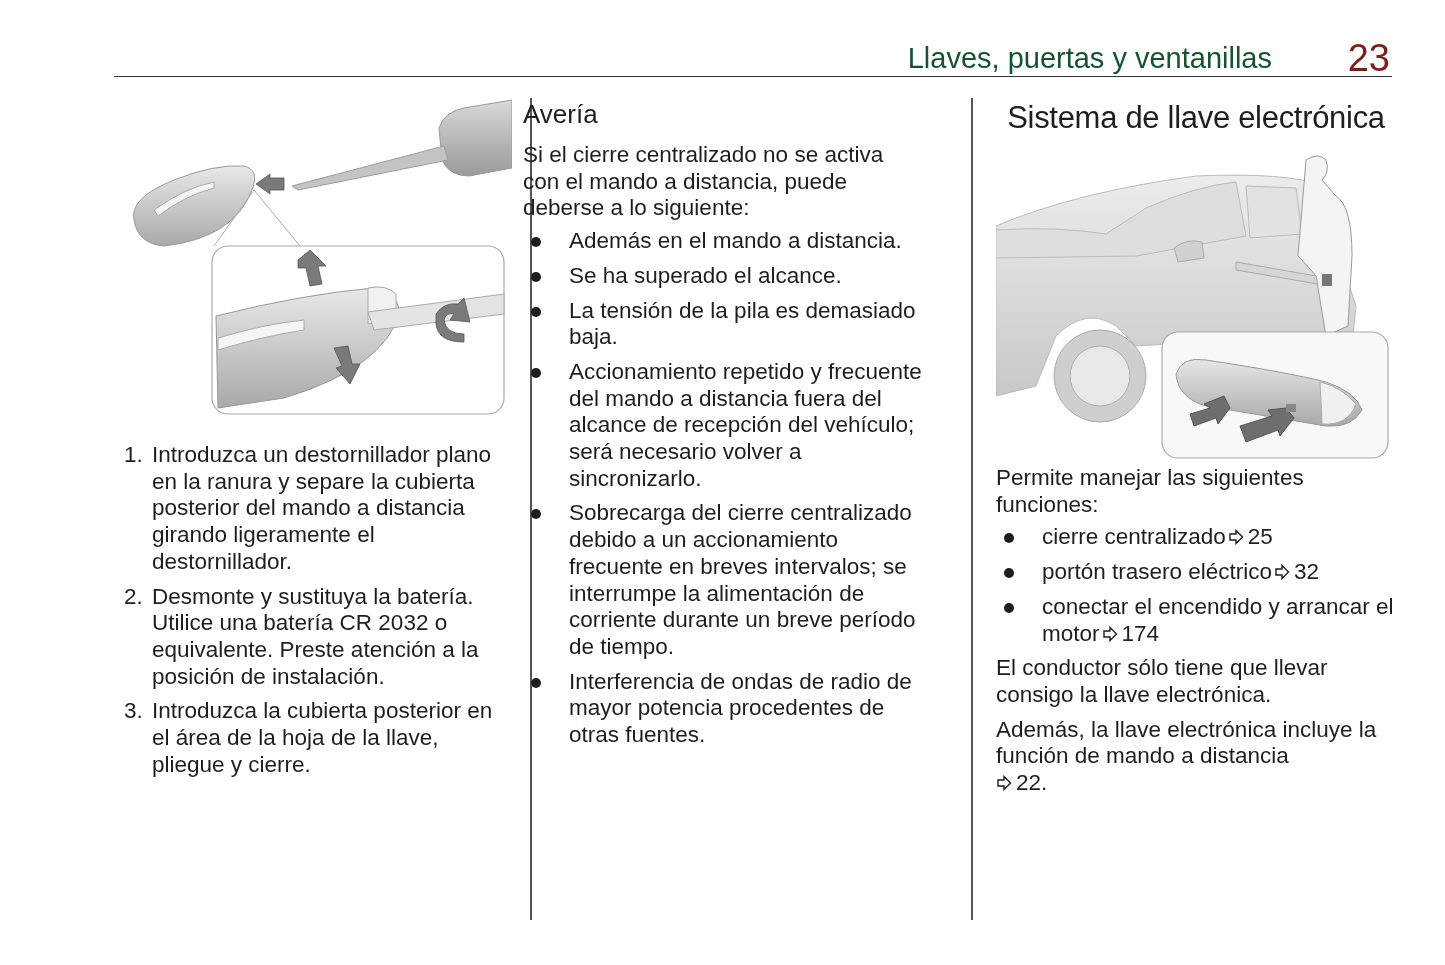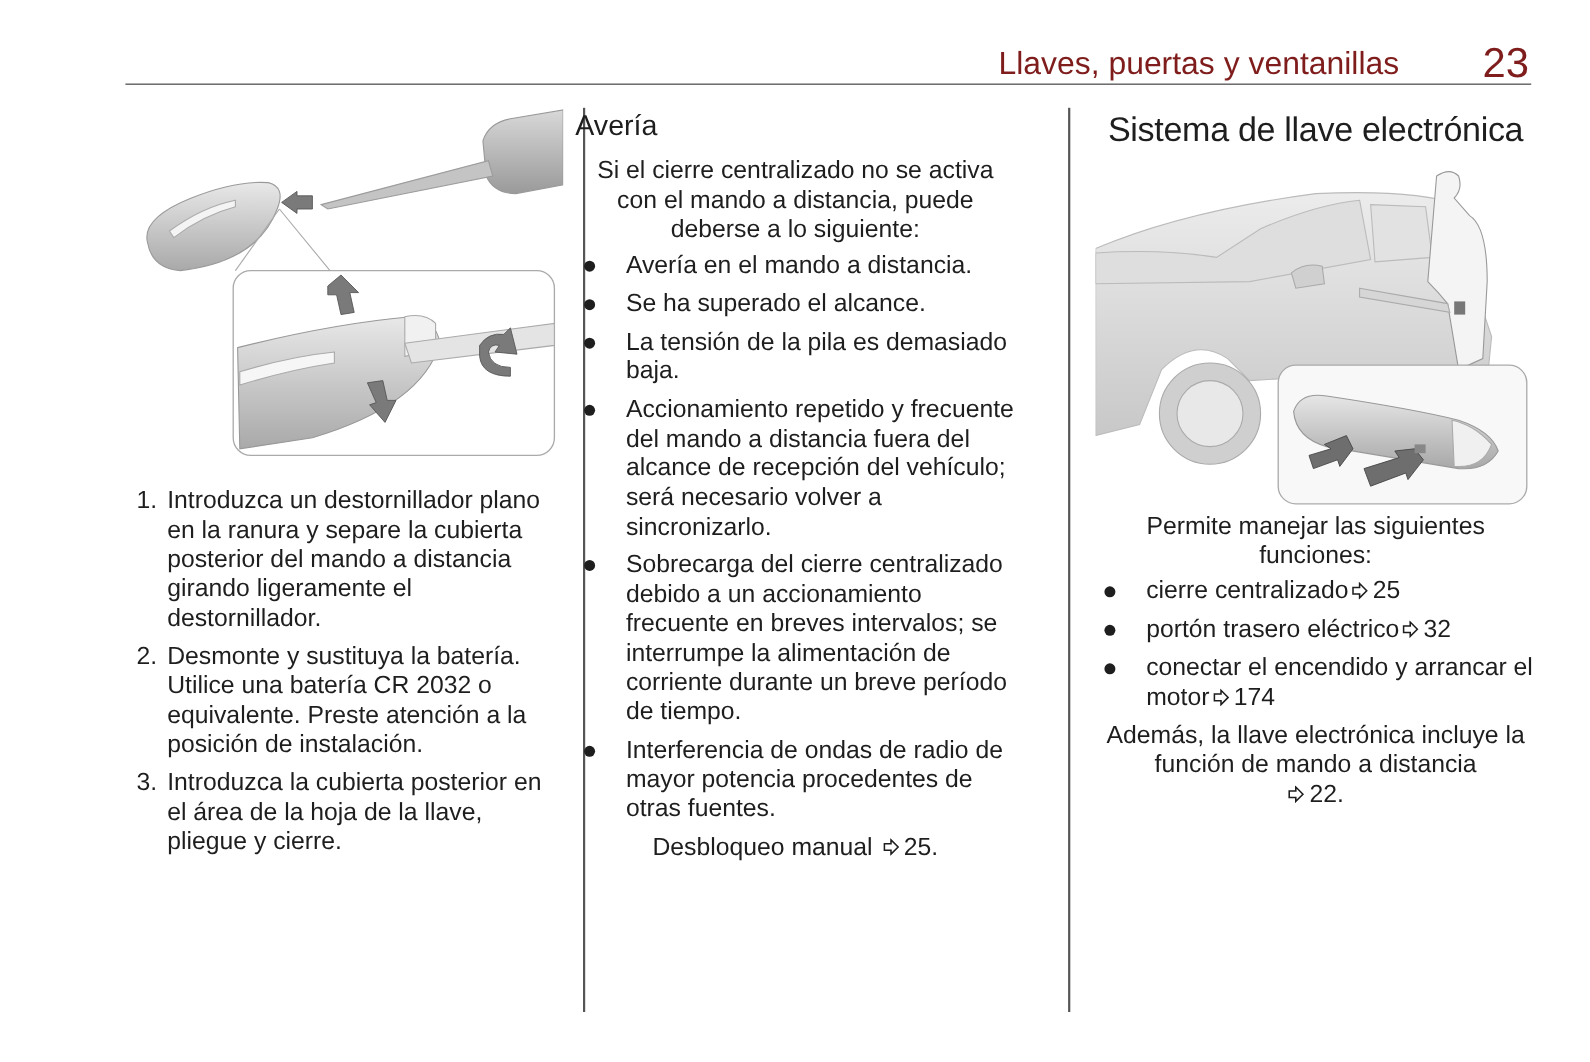--- a/index.html
+++ b/index.html
@@ -6,38 +6,38 @@
   body {
     width: 1445px; height: 965px; position: relative; overflow: hidden;
     font-family: "Liberation Sans", "DejaVu Sans", sans-serif;
     color: #1e1e1e;
   }
   .header {
     position: absolute; left: 114px; top: 40px; width: 1278px; height: 36px;
     border-bottom: 1.5px solid #333;
   }
   .header-title {
-    position: absolute; right: 120px; top: 0; font-size: 29px; line-height: 36px; color: #7f1d1d;
+    position: absolute; right: 120px; top: 0; font-size: 29px; line-height: 36px; color: #14532d;
   }
   .header-page {
     position: absolute; right: 2px; top: 0; font-size: 38px; line-height: 36px; color: #7f1d1d;
   }
   .col { position: absolute; top: 96px; }
   .col1 { left: 114px; width: 400px; }
   .col2 { left: 523px; width: 400px; }
   .col3 { left: 996px; width: 400px; }
   .divider { position: absolute; top: 98px; width: 2px; height: 822px; background: #555; }
   .div1 { left: 530px; }
   .div2 { left: 971px; }
 
   .fig { position: relative; background: #fff; }
   .fig1 { width: 398px; height: 322px; margin-top: 2px; }
   .fig2 { width: 394px; height: 316px; margin-top: 6px; }
 
-  .p { font-size: 22.5px; line-height: 26.7px; margin: 0; text-align: center; }
+  .p { font-size: 22.5px; line-height: 26.7px; margin: 0; }
   .h2 { font-size: 26px; line-height: 36px; margin: 0 0 10px 0; font-weight: normal; }
   .h1 { font-size: 31px; line-height: 44px; margin: 0; font-weight: normal; letter-spacing: -0.3px; white-space: nowrap; text-align: center; }
 
   ol.steps { list-style: none; margin: 22px 0 0 0; padding: 0; }
   ol.steps li { position: relative; padding-left: 38px; margin-bottom: 8px; font-size: 22.5px; line-height: 26.7px; }
   ol.steps li .num { position: absolute; left: 10px; top: 0; }
 
   ul.bul { list-style: none; margin: 6px 0 6px 0; padding: 0; }
   ul.bul li { position: relative; padding-left: 46px; margin-bottom: 8px; font-size: 22.5px; line-height: 26.7px; }
   ul.bul li .dot { position: absolute; left: 8px; top: 9px; width: 10px; height: 10px; border-radius: 50%; background: #1e1e1e; }
@@ -97,33 +97,27 @@
     <li><span class="num">1.</span><span>Introduzca un destornillador plano en la ranura y separe la cubierta posterior del mando a distancia girando ligeramente el destornillador.</span></li>
     <li><span class="num">2.</span><span>Desmonte y sustituya la batería. Utilice una batería CR 2032 o equivalente. Preste atención a la posición de instalación.</span></li>
     <li><span class="num">3.</span><span>Introduzca la cubierta posterior en el área de la hoja de la llave, pliegue y cierre.</span></li>
   </ol>
 </div>
 
 <div class="col col2">
   <h2 class="h2">Avería</h2>
   <p class="p">Si el cierre centralizado no se activa con el mando a distancia, puede deberse a lo siguiente:</p>
   <ul class="bul">
-    <li><span class="dot"></span><span>Avería en el mando a distancia.</span></li>
+    <li><span class="dot"></span><span>Además en el mando a distancia.</span></li>
     <li><span class="dot"></span><span>Se ha superado el alcance.</span></li>
     <li><span class="dot"></span><span>La tensión de la pila es demasiado baja.</span></li>
     <li><span class="dot"></span><span>Accionamiento repetido y frecuente del mando a distancia fuera del alcance de recepción del vehículo; será necesario volver a sincronizarlo.</span></li>
     <li><span class="dot"></span><span>Sobrecarga del cierre centralizado debido a un accionamiento frecuente en breves intervalos; se interrumpe la alimentación de corriente durante un breve período de tiempo.</span></li>
     <li><span class="dot"></span><span>Interferencia de ondas de radio de mayor potencia procedentes de otras fuentes.</span></li>
   </ul>
-  <p class="p">
-    <span>Desbloqueo manual</span>
-    <svg class="xref-icon" viewBox="0 0 16 16">
-        <path d="M2 5 H8 V1.5 L14.5 8 L8 14.5 V11 H2 Z" fill="none" stroke="#1e1e1e" stroke-width="1.4"></path>
-      </svg><span>25.</span>
-  </p>
 </div>
 
 <div class="col col3">
   <h1 class="h1">Sistema de llave electrónica</h1>
   <div class="fig fig2">
     <svg width="394" height="316" viewBox="0 0 394 316">
       <defs>
         <linearGradient id="gc" x1="0" y1="0" x2="0" y2="1">
           <stop offset="0" stop-color="#ececec"></stop>
             <stop offset="1" stop-color="#c8c8c8"></stop>
@@ -163,20 +157,21 @@
     <li><span class="dot"></span><span>cierre centralizado</span><svg class="xref-icon" viewBox="0 0 16 16">
           <path d="M2 5 H8 V1.5 L14.5 8 L8 14.5 V11 H2 Z" fill="none" stroke="#1e1e1e" stroke-width="1.4"></path>
         </svg><span>25</span></li>
     <li><span class="dot"></span><span>portón trasero eléctrico</span><svg class="xref-icon" viewBox="0 0 16 16">
           <path d="M2 5 H8 V1.5 L14.5 8 L8 14.5 V11 H2 Z" fill="none" stroke="#1e1e1e" stroke-width="1.4"></path>
         </svg><span>32</span></li>
     <li><span class="dot"></span><span>conectar el encendido y arrancar el motor</span><svg class="xref-icon" viewBox="0 0 16 16">
           <path d="M2 5 H8 V1.5 L14.5 8 L8 14.5 V11 H2 Z" fill="none" stroke="#1e1e1e" stroke-width="1.4"></path>
         </svg><span>174</span></li>
   </ul>
+  <p class="p">El conductor sólo tiene que llevar consigo la llave electrónica.</p>
   <p class="p mt8">
     <span>Además, la llave electrónica incluye la función de mando a distancia</span>
     <br>
     <svg class="xref-icon" style="margin-left:0" viewBox="0 0 16 16">
         <path d="M2 5 H8 V1.5 L14.5 8 L8 14.5 V11 H2 Z" fill="none" stroke="#1e1e1e" stroke-width="1.4"></path>
       </svg><span>22.</span>
   </p>
 </div>
 
 </body></html>

